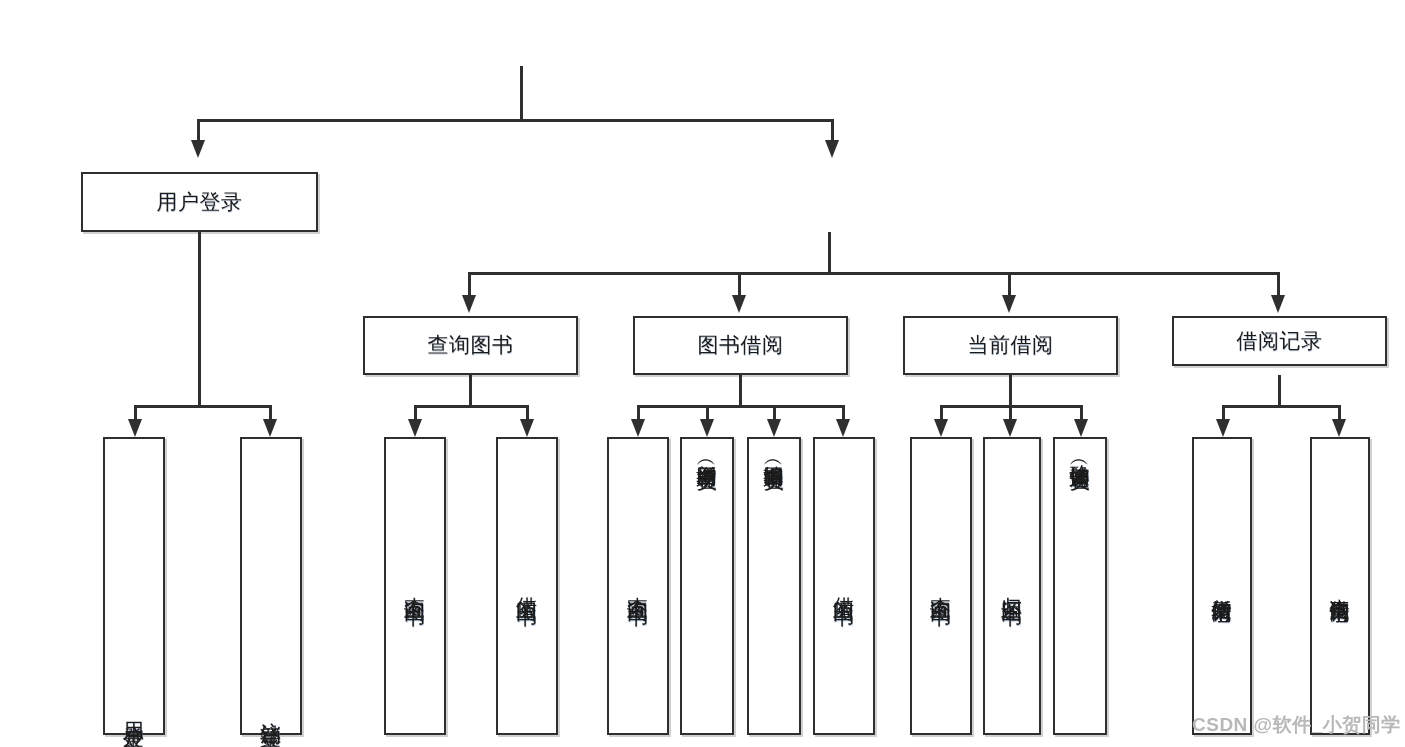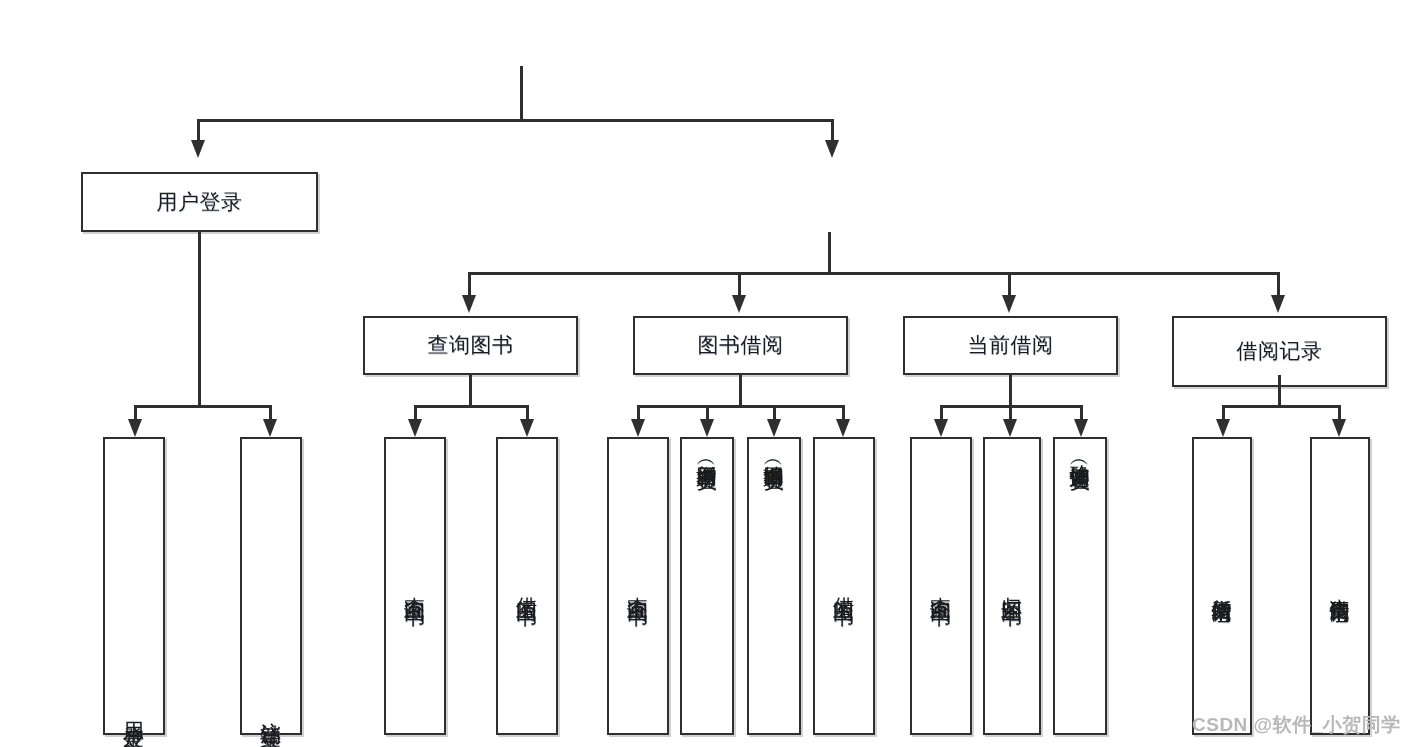--- a/index.html
+++ b/index.html
@@ -140,21 +140,21 @@
   </div>
 
   <div class="node" style="left:633px; top:316px; width:215px; height:59px;">
     <span class="node-label">图书借阅</span>
   </div>
 
   <div class="node" style="left:903px; top:316px; width:215px; height:59px;">
     <span class="node-label">当前借阅</span>
   </div>
 
-  <div class="node" style="left:1172px; top:316px; width:215px; height:71px;">
+  <div class="node" style="left:1172px; top:316px; width:215px; height:50px;">
     <span class="node-label">借阅记录</span>
   </div>
 
   <div class="vline" style="left:469px; top:375px; height:30px;"></div>
   <div class="hline" style="left:414px; top:405px; width:114px;"></div>
   <div class="vline" style="left:414px; top:405px; height:16px;"></div>
   <div class="arrow" style="left:408px; top:419px;"></div>
   <div class="vline" style="left:526px; top:405px; height:16px;"></div>
   <div class="arrow" style="left:520px; top:419px;"></div>
 

